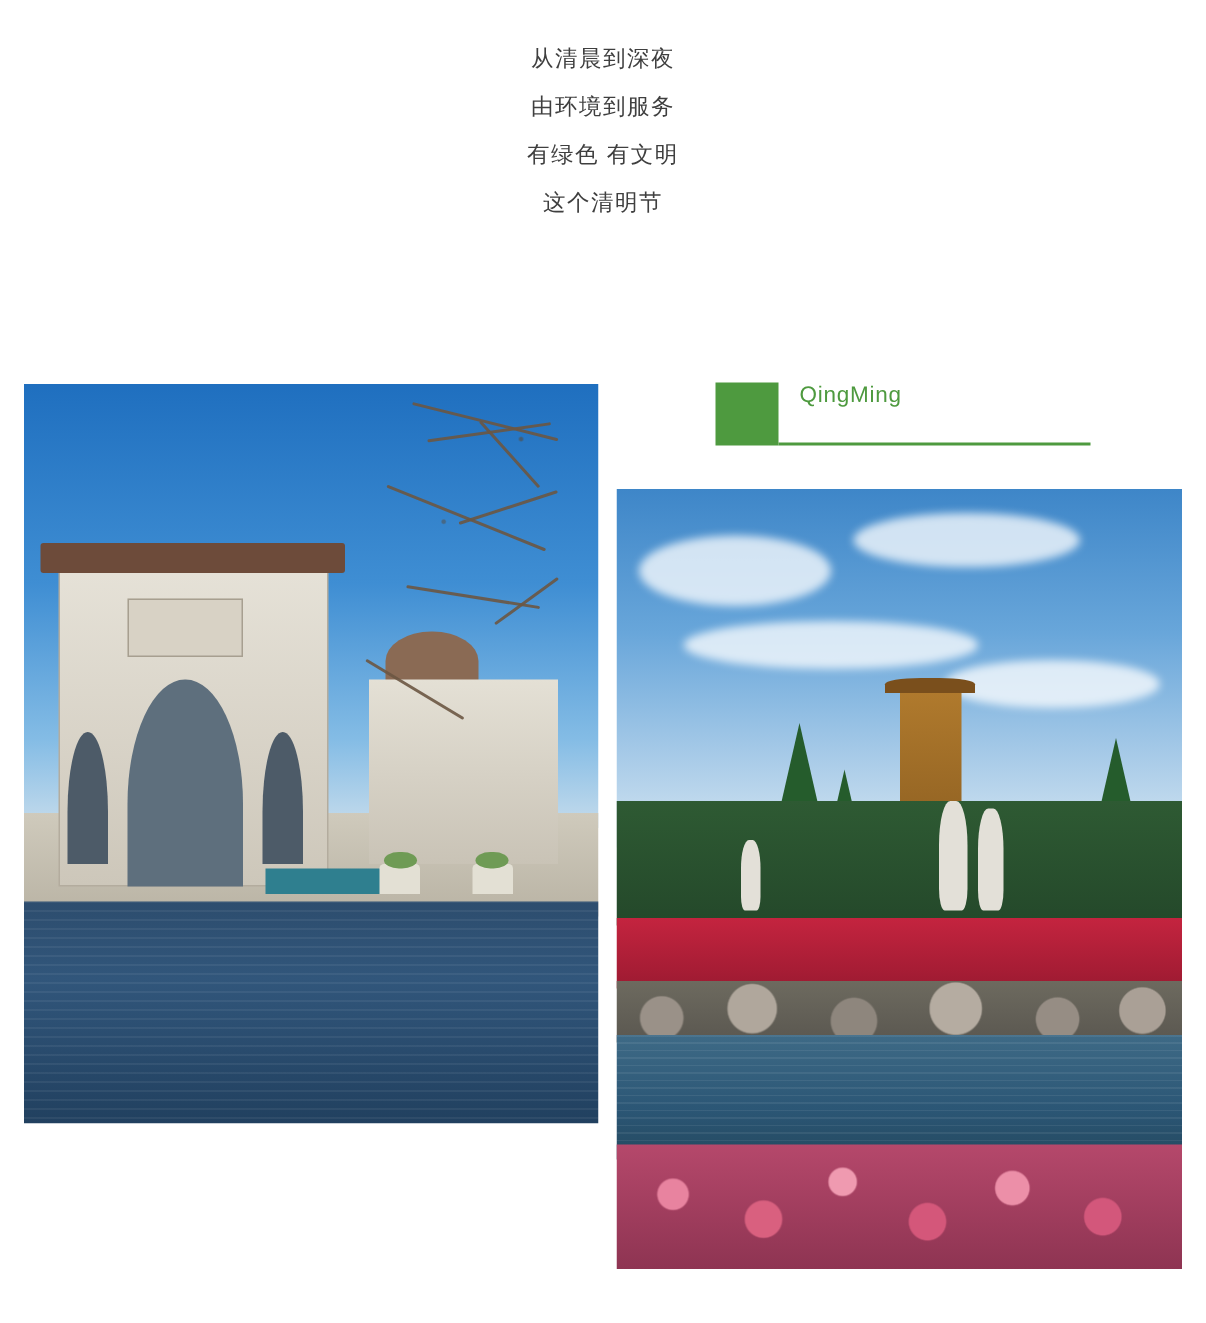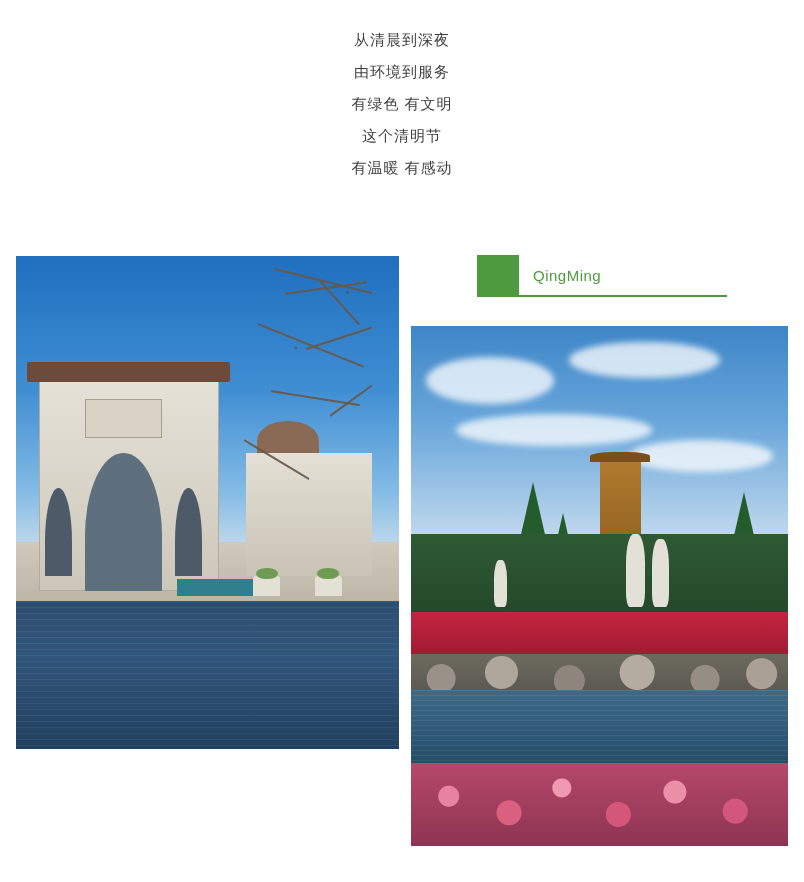--- a/index.html
+++ b/index.html
@@ -40,21 +40,20 @@
   }
   .green-square {
     width: 42px;
     height: 42px;
     background: #4e9a3f;
     flex: 0 0 auto;
   }
   .heading-text-wrap {
     flex: 1 1 auto;
     display: flex;
-    align-items: center;
     padding-left: 14px;
     border-bottom: 2px solid #4e9a3f;
     box-sizing: border-box;
   }
   .heading-text {
     color: #4e9a3f;
     font-size: 15px;
     letter-spacing: 0.5px;
   }
 
@@ -319,21 +318,20 @@
   }
 </style>
 </head>
 <body>
 
 <div class="poem">
   <div class="poem-line">从清晨到深夜</div>
   <div class="poem-line">由环境到服务</div>
   <div class="poem-line">有绿色 有文明</div>
   <div class="poem-line">这个清明节</div>
-  <div class="poem-line">有温暖 有感动</div>
 </div>
 
 <div class="heading-row">
   <div class="green-square"></div>
   <div class="heading-text-wrap">
     <span class="heading-text">QingMing</span>
   </div>
 </div>
 
 <div class="photo photo-left">

